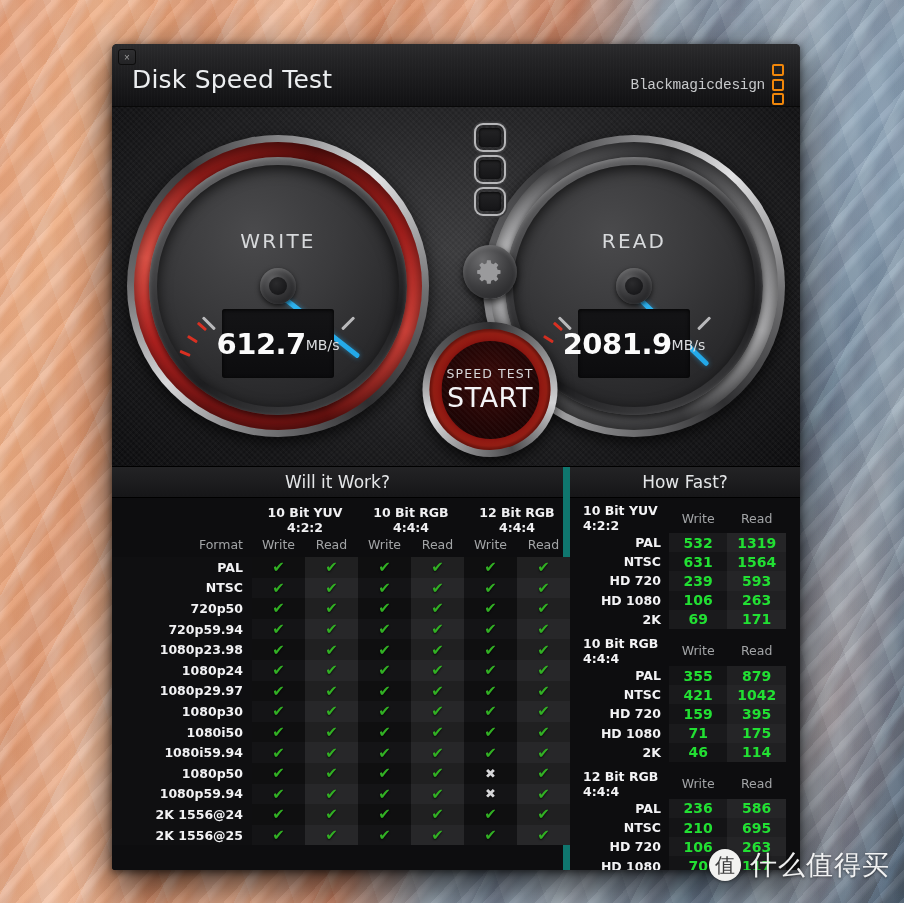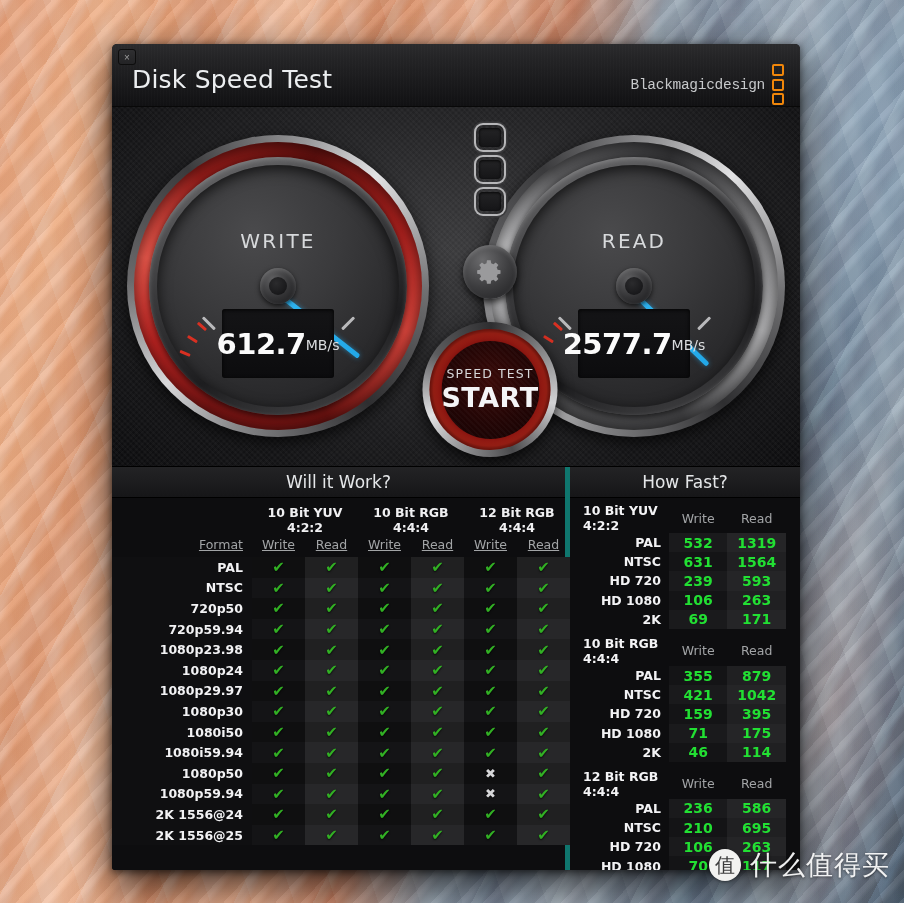--- a/index.html
+++ b/index.html
@@ -255,27 +255,27 @@
     background:
       repeating-linear-gradient(45deg, rgba(255,255,255,.022) 0 2px, transparent 2px 4px),
       radial-gradient(circle at 50% 42%, #3a0a08 0%, #220505 55%, #140303 100%);
     display: flex; flex-direction: column; align-items: center; justify-content: center;
   }
   #start-btn .speedtest {
     font-size: 12.5px; color: #d8d8da; letter-spacing: 1.1px;
     font-family: "DejaVu Sans", sans-serif;
   }
   #start-btn .start {
-    font-size: 27px; color: #f4f4f6; font-weight: bold; letter-spacing: .5px;
+    font-size: 27px; color: #f4f4f6; font-weight: normal; letter-spacing: .5px;
     margin-top: 1px; font-family: "DejaVu Sans", sans-serif;
   }
 
   
   #panels { display: flex; height: 403px; background: #0d0d0f; }
-  #panel-left  { width: 458px; border-right: 5px solid #0f766e; position: relative; }
+  #panel-left  { width: 458px; border-right: 7px solid #0f766e; position: relative; }
   #panel-right { flex: 1; position: relative; }
 
   .panel-title {
     height: 31px; line-height: 31px; text-align: center;
     font-size: 17px; color: #e4e6e8;
     background: linear-gradient(180deg,#232325,#161618);
     border-bottom: 1px solid #000;
     font-family: "DejaVu Sans", sans-serif;
   }
 
@@ -283,21 +283,20 @@
   #wiw-table { width: 100%; border-collapse: collapse; table-layout: fixed; }
   #wiw-table .grp-head th {
     font-size: 12.5px; font-weight: bold; color: #f0f0f2;
     padding: 7px 0 1px; text-align: center;
     font-family: "DejaVu Sans", sans-serif;
   }
   #wiw-table .sub-head th {
     font-size: 12.5px; font-weight: normal; color: #a2a4a6;
     padding: 1px 8px 5px; text-align: center;
     font-family: "DejaVu Sans", sans-serif;
-    text-decoration: underline;
   }
   #wiw-table .sub-head th.fmt { text-align: right; padding-right: 9px; }
   #wiw-table td {
     height: 20.6px; font-size: 12.5px;
     font-family: "DejaVu Sans", sans-serif;
   }
   #wiw-table td.fmt {
     text-align: right; padding-right: 9px; color: #f2f2f4; font-weight: bold;
   }
   #wiw-table td.mark { text-align: center; }
@@ -438,21 +437,21 @@
             </div>
             <div class="tick minor red" style="transform: rotate(302deg);">
               <i></i>
             </div>
             <div class="tick minor red" style="transform: rotate(311deg);">
               <i></i>
             </div>
           </div>
         <div class="label">READ</div>
         <div class="readout">
-          <div class="val">2577.7</div>
+          <div class="val">2081.9</div>
           <div class="unit">MB/s</div>
         </div>
         <div class="needle" style="transform: rotate(314deg);"></div>
         <div class="hub"></div>
       </div>
     </div>
 
     <div id="center-controls">
       <div id="indicator-lights">
           <div class="lamp"></div>

